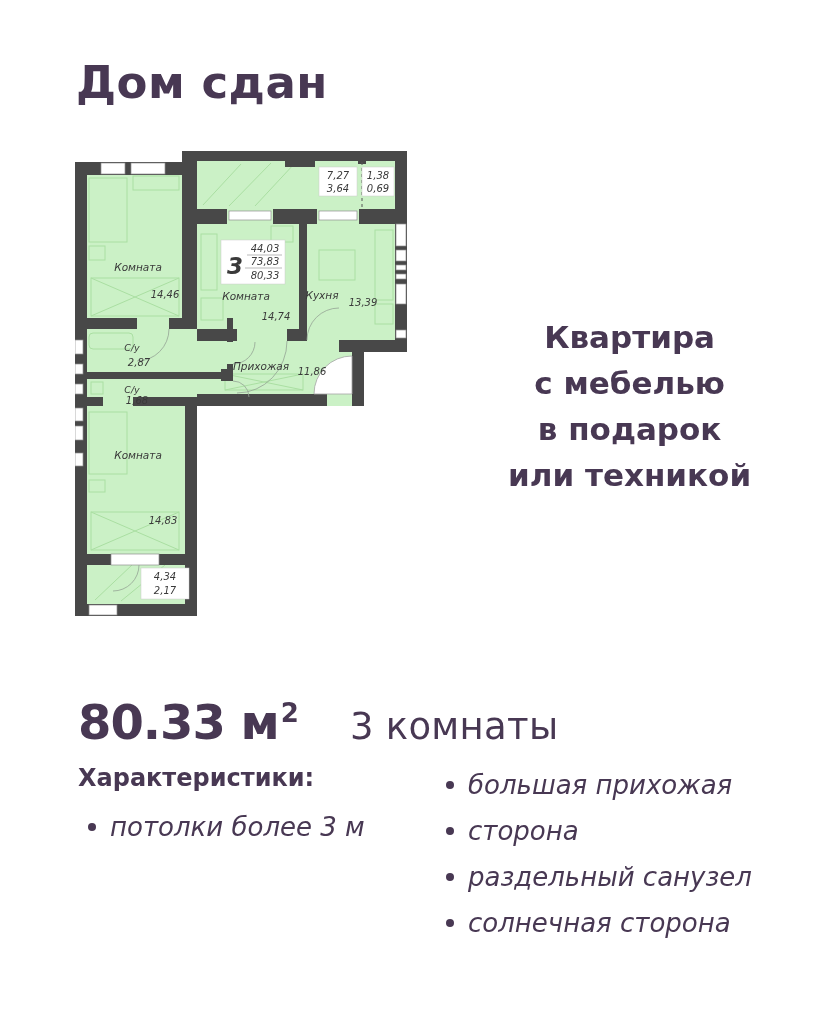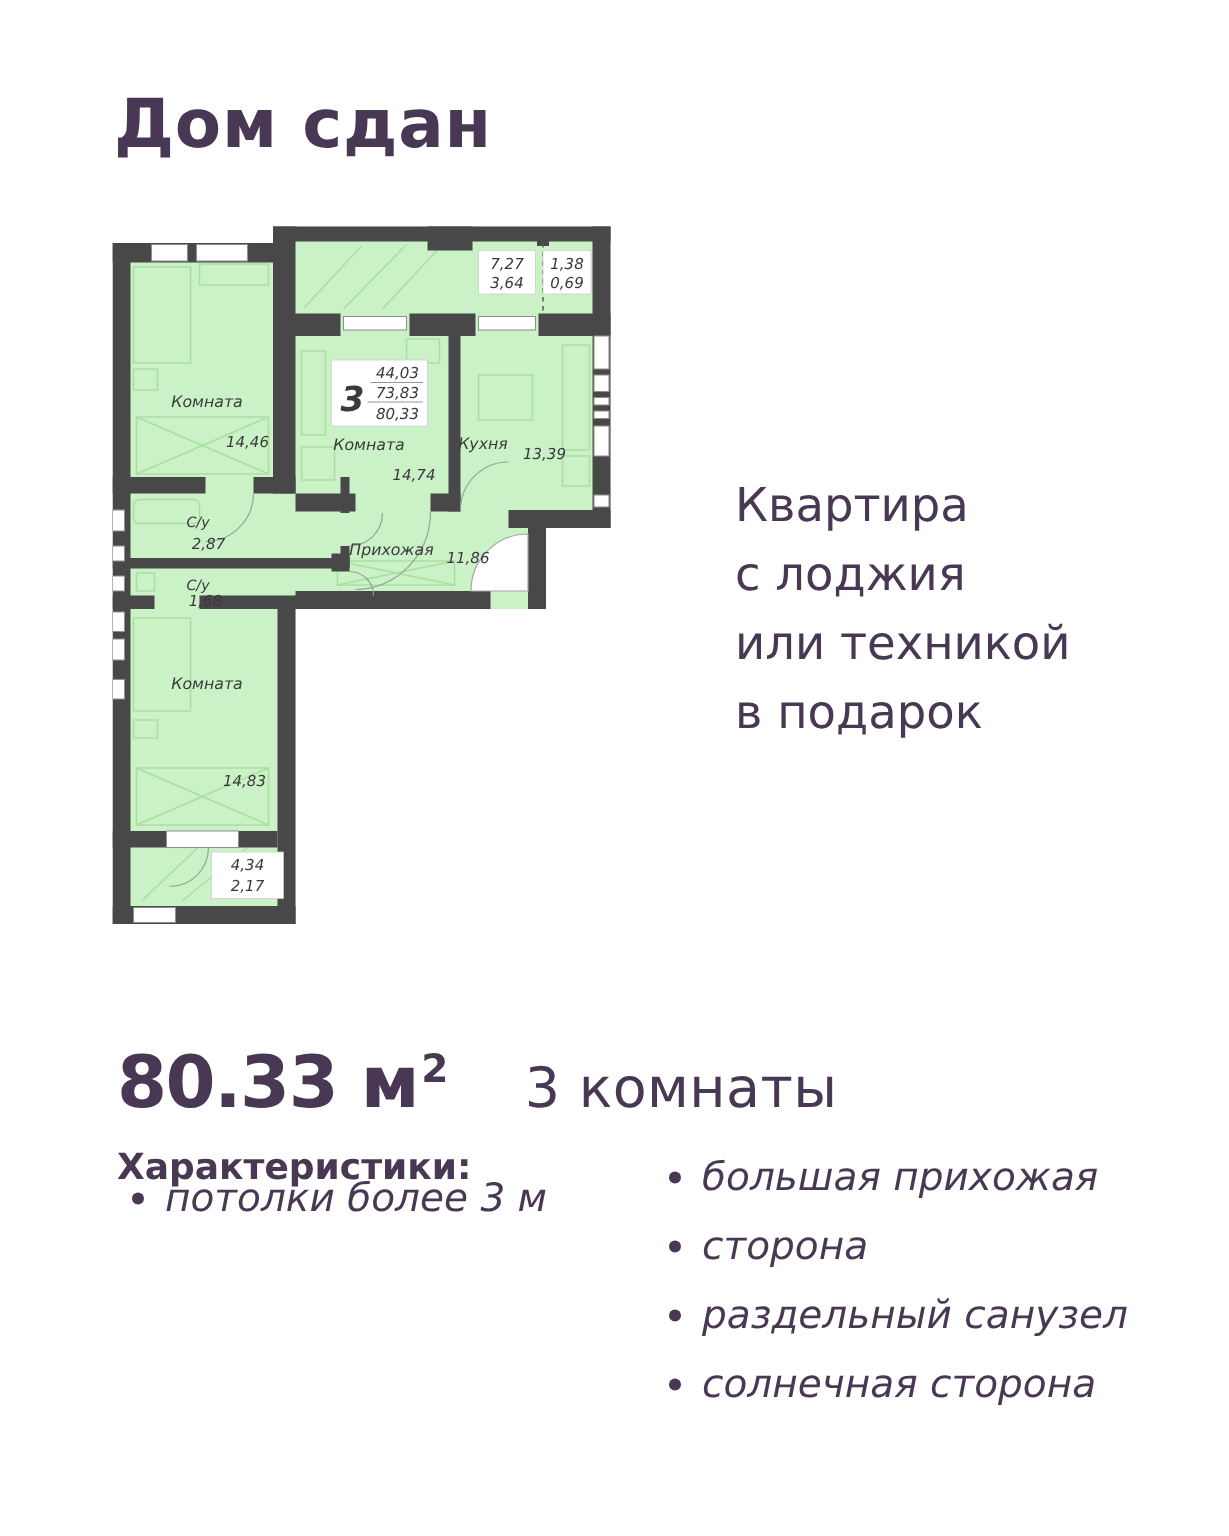--- a/index.html
+++ b/index.html
@@ -1,27 +1,27 @@
 <!DOCTYPE html>
 <html><head>
 <meta charset="utf-8">
 <style>
   html,body{margin:0;padding:0;background:#ffffff;}
   .page{position:relative;width:819px;height:1024px;background:#ffffff;overflow:hidden;
         font-family:"DejaVu Sans",sans-serif;color:#483853;}
   .title{position:absolute;left:76px;top:56px;font-size:45px;font-weight:700;letter-spacing:.5px;}
   .plan{position:absolute;left:75px;top:150px;width:357px;height:467px;}
-  .promo{position:absolute;left:490px;top:314px;font-size:31px;font-weight:400;line-height:46px;}
+  .promo{position:absolute;left:508px;top:314px;font-size:31px;font-weight:700;line-height:46px;text-align:center;}
   .summary{position:absolute;left:78px;top:694px;display:flex;align-items:baseline;}
   .area-big{font-size:48px;font-weight:800;letter-spacing:-1px;}
   .area-big sup{font-size:26px;font-weight:800;margin-left:2px;}
   .rooms-big{font-size:37px;font-weight:500;margin-left:52px;letter-spacing:.3px;}
   .chars-heading{position:absolute;left:78px;top:764px;font-size:24px;font-weight:700;}
   .blist{position:absolute;display:flex;flex-direction:column;font-style:italic;}
-  .blist.left{left:78px;top:784px;gap:15px;width:340px;}
+  .blist.left{left:78px;top:812px;gap:15px;width:340px;}
   .blist.right{left:436px;top:770px;gap:16px;width:360px;}
   .bitem{display:flex;align-items:flex-start;font-size:26px;font-weight:500;line-height:30px;}
   .dot{flex:0 0 auto;width:8px;height:8px;border-radius:50%;background:#483853;margin:11px 14px 0 10px;}
   .bline{display:block;}
   
   .wall{fill:#484848;}
   .win{fill:#ffffff;stroke:#8f8f8f;stroke-width:.7;}
   .furn{fill:none;stroke:#aadfa2;stroke-width:1;}
   .arc{fill:none;stroke:#94a394;stroke-width:.8;}
   .pt{font:italic 10.5px "DejaVu Sans",sans-serif;fill:#3a3a3a;}
@@ -171,23 +171,23 @@
 
         <rect class="lbox" x="66" y="418" width="48" height="31"></rect>
         <text class="pa" x="90" y="430">4,34</text>
         <text class="pa" x="90" y="444">2,17</text>
       </g>
     </svg>
   </div>
 
   <div class="promo">
     <span class="bline">Квартира</span>
-    <span class="bline">с лоджия</span>
+    <span class="bline">с мебелью</span>
+    <span class="bline">в подарок</span>
     <span class="bline">или техникой</span>
-    <span class="bline">в подарок</span>
   </div>
 
   <div class="summary">
     <span class="area-big"><span>80.33 м</span><sup>2</sup></span>
     <span class="rooms-big">3 комнаты</span>
   </div>
 
   <div class="chars-heading">Характеристики:</div>
 
   <div class="blist left">

